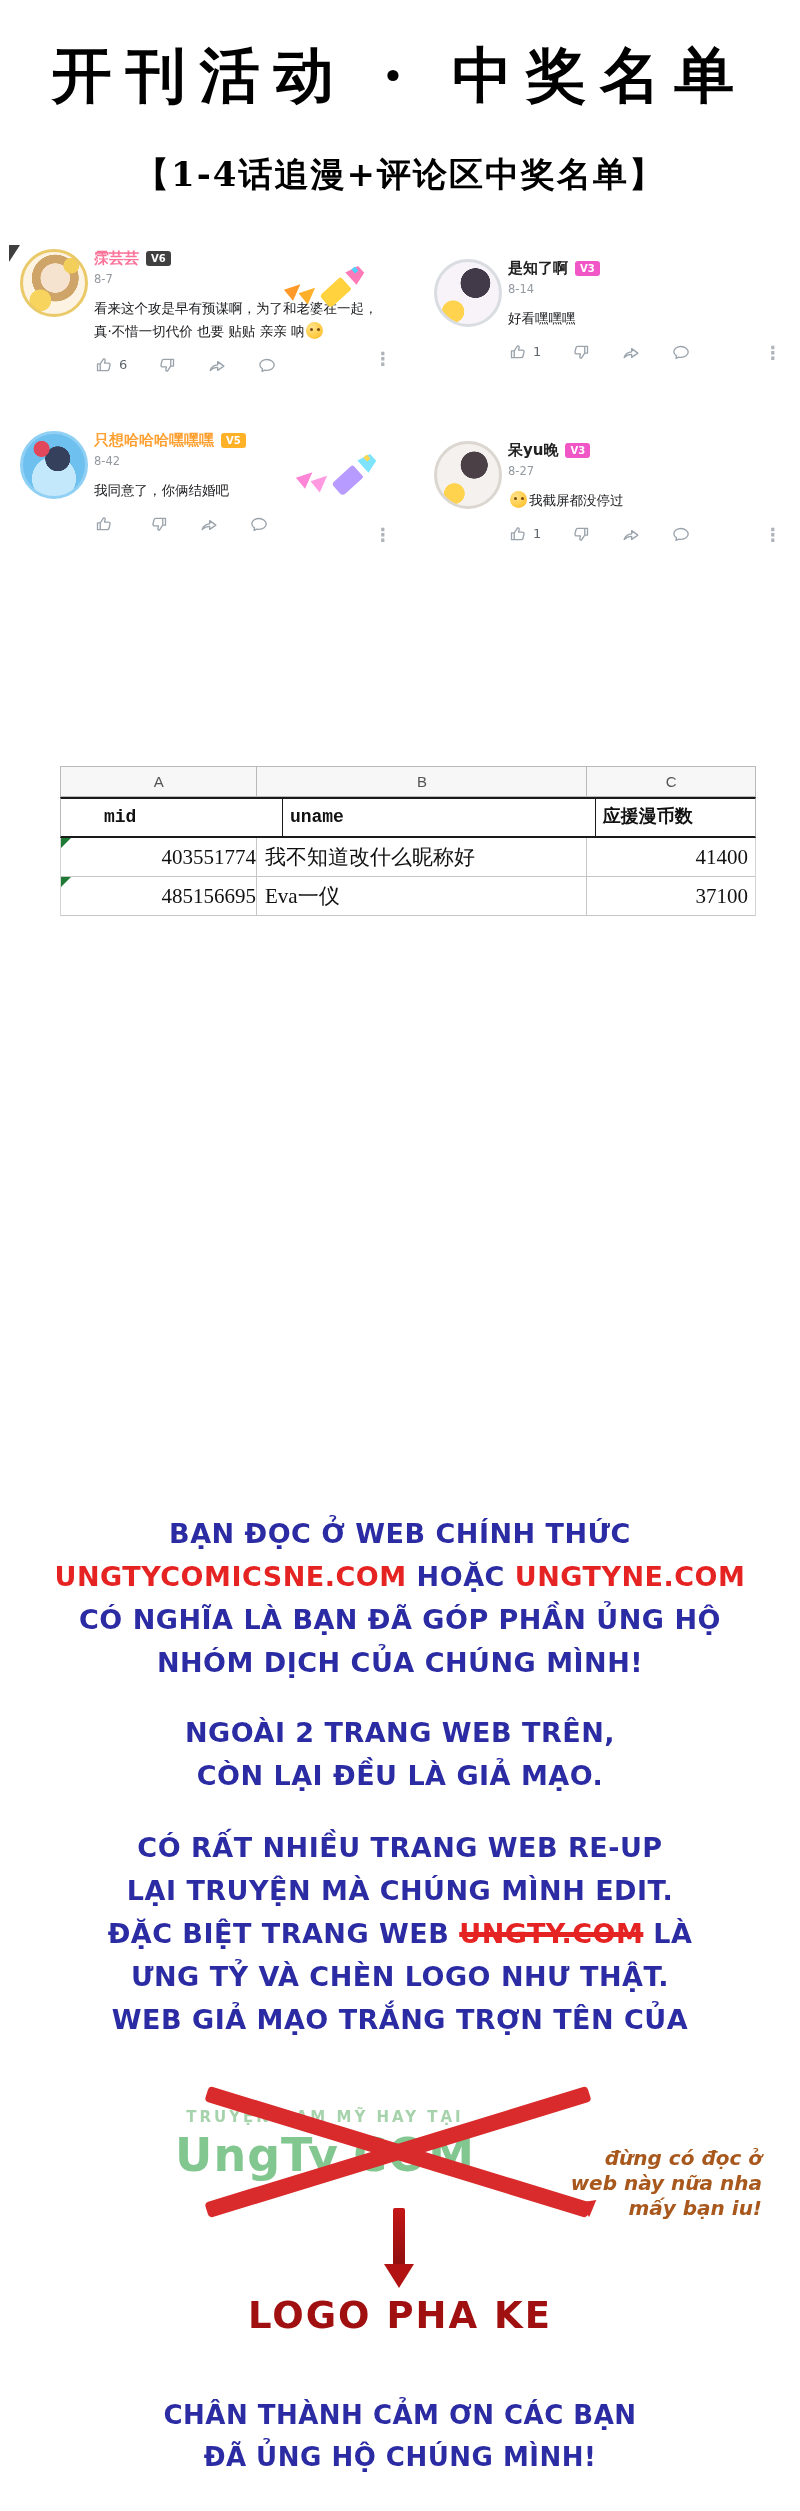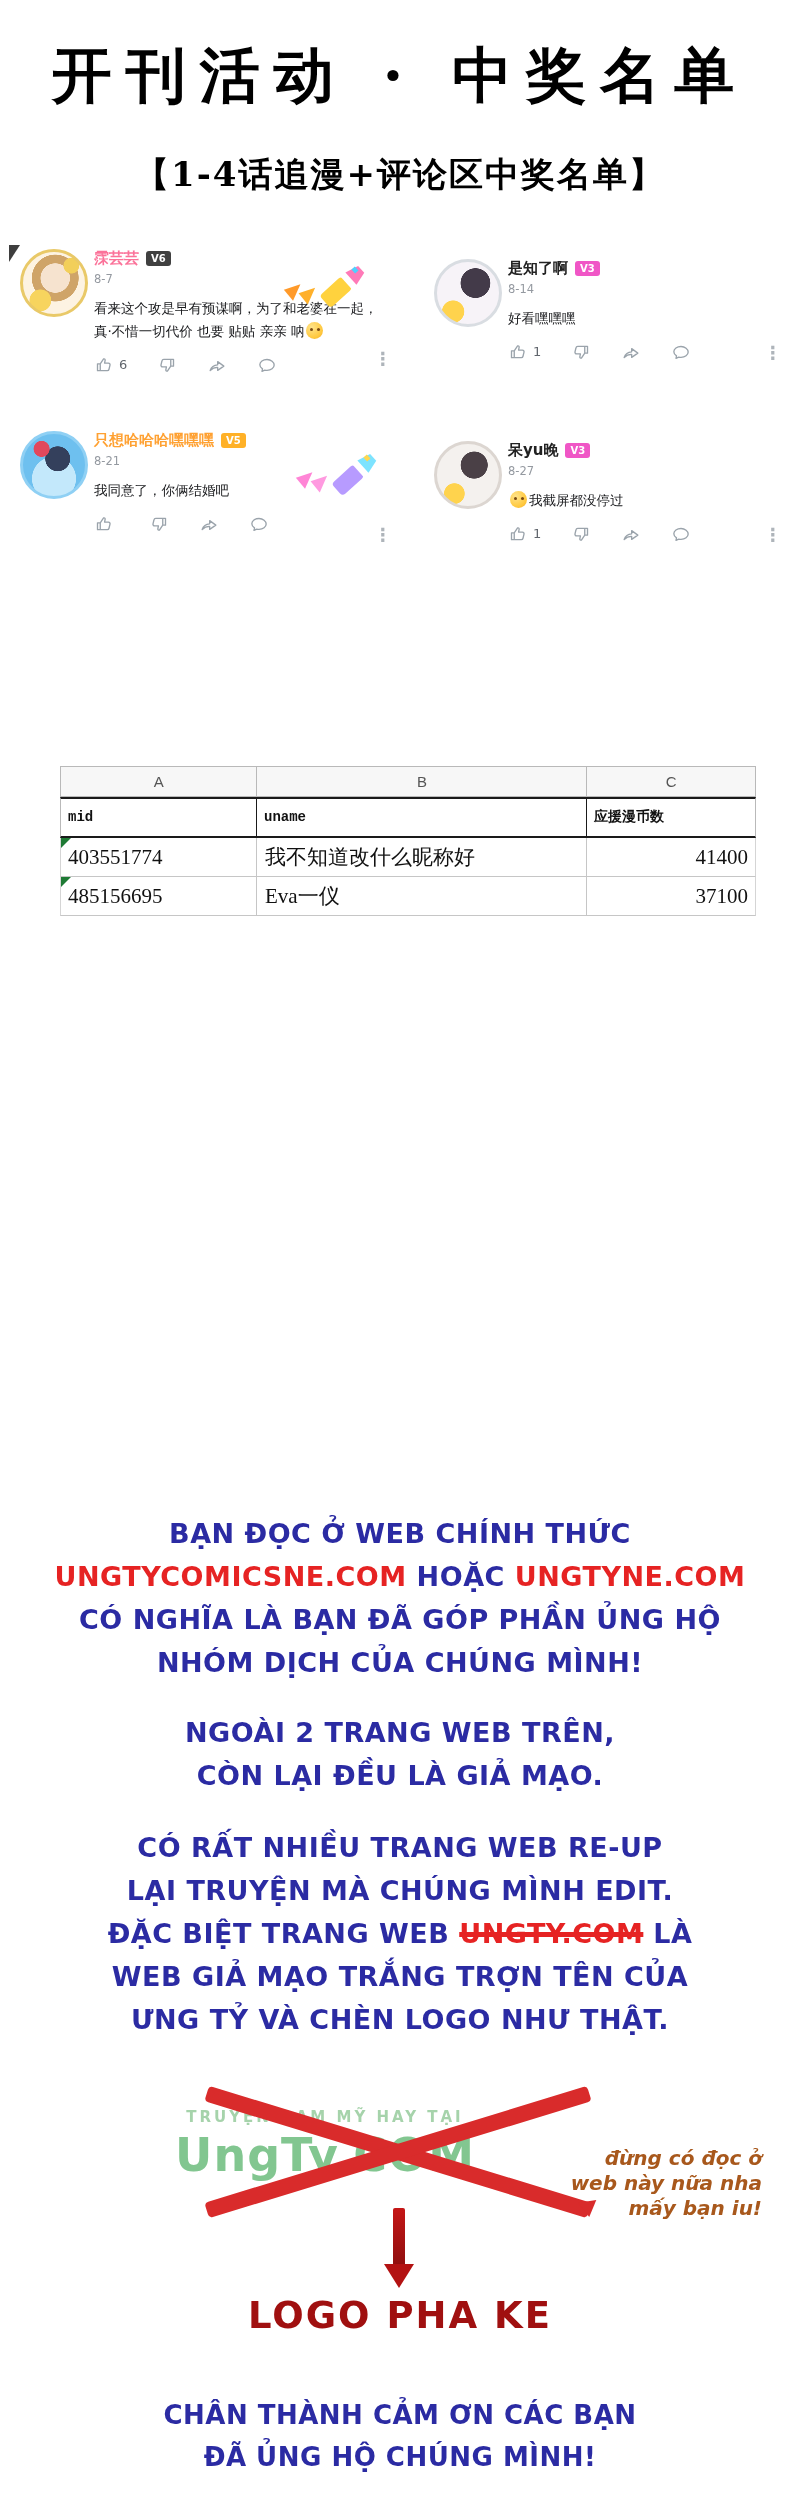--- a/index.html
+++ b/index.html
@@ -60,27 +60,27 @@
   .sheet { position:absolute; left:60px; top:766px; width:696px; font-family:"Liberation Serif", serif; }
   .sh-row { display:flex; }
   .sh-letters { height:29px; line-height:29px; background:#f7f7f7; color:#555;
                 font-family:"Liberation Sans", sans-serif; font-size:15px;
                 border:1px solid #b9b9b9; }
   .sh-letters .colA,.sh-letters .colB,.sh-letters .colC { text-align:center; border-right:1px solid #b9b9b9; }
   .sh-letters .colC { border-right:none; }
   .colA { width:196px; } .colB { width:330px; } .colC { width:168px; }
   .sh-header { height:37px; line-height:37px; border-top:2px solid #1a1a1a; border-bottom:2px solid #1a1a1a;
                border-left:1px solid #b9b9b9; border-right:1px solid #b9b9b9;
-               font-family:"Liberation Mono", monospace; font-weight:bold; font-size:14px; }
+               font-family:"Liberation Mono", monospace; font-weight:bold; font-size:18px;padding-left:36px; }
   .sh-header .colA,.sh-header .colB { border-right:1px solid #1a1a1a; padding-left:7px; box-sizing:border-box; }
   .sh-header .colC { padding-left:7px; box-sizing:border-box; }
   .sh-data { height:38px; line-height:38px; font-size:21px; border-bottom:1px solid #c6c6c6;
              border-left:1px solid #d5d5d5; border-right:1px solid #d5d5d5; }
   .sh-data .colA,.sh-data .colB { border-right:1px solid #c6c6c6; box-sizing:border-box; }
-  .sh-data .colA { padding-left:7px; position:relative; }
+  .sh-data .colA { padding-left:7px; position:relative;text-align:right; }
   .sh-data .colA::before { content:""; position:absolute; left:0; top:0;
                            border:5px solid rgba(0,0,0,0); border-top-color:#1e7a34; border-left-color:#1e7a34; }
   .sh-data .colB { padding-left:8px; }
   .sh-data .colC { text-align:right; padding-right:7px; box-sizing:border-box; }
 
   
   .notice { position:absolute; top:1006px; left:0; width:100%; text-align:center;
             font-family:"DejaVu Serif", serif; font-weight:bold; font-size:29px; color:#000; }
   .notice div { height:62px; line-height:62px; white-space:nowrap; }
 
@@ -221,21 +221,21 @@
         <rect x="71" y="21" width="7" height="18" fill="#ffffff"></rect>
         <polygon points="78,21 93,25 93,35 78,39" fill="#7de3ff"></polygon>
         <rect x="85" y="23" width="5" height="6" fill="#ffd84f"></rect>
       </g>
     </svg>
     <div class="c-main">
       <div class="c-namerow">
         <span class="c-name" style="color: rgb(255, 161, 50);">只想哈哈哈嘿嘿嘿</span>
         <span class="c-badge" style="background: rgb(255, 177, 39);">V5</span>
       </div>
-      <div class="c-date">8-21</div>
+      <div class="c-date">8-42</div>
       <div class="c-text"><span>我同意了，你俩结婚吧</span></div>
       <div class="c-actions">
         <span class="act">
           <svg class="ic" viewBox="0 0 24 24">
               <path d="M7.5 10.6l4-6c.9-.2 1.9.4 1.9 1.5l-.7 3.7h4.7c1.2 0 2.1 1.1 1.8 2.3l-1.2 5c-.2 1-1.1 1.7-2.1 1.7H7.5M7.5 10.6H4.2v8.2h3.3z"></path>
             </svg>
           <span class="cnt"></span>
         </span>
         <span class="act">
           <svg class="ic flip" viewBox="0 0 24 24">
@@ -331,22 +331,22 @@
     <div>NGOÀI 2 TRANG WEB TRÊN,</div>
     <div>CÒN LẠI ĐỀU LÀ GIẢ MẠO.</div>
     <div class="vgap2"></div>
     <div>CÓ RẤT NHIỀU TRANG WEB RE-UP</div>
     <div>LẠI TRUYỆN MÀ CHÚNG MÌNH EDIT.</div>
     <div>
       <span>ĐẶC BIỆT TRANG WEB</span><span> </span>
       <span class="strike">UNGTY.COM</span><span> </span>
       <span>LÀ</span>
     </div>
+    <div>ƯNG TỶ VÀ CHÈN LOGO NHƯ THẬT.</div>
     <div>WEB GIẢ MẠO TRẮNG TRỢN TÊN CỦA</div>
-    <div>ƯNG TỶ VÀ CHÈN LOGO NHƯ THẬT.</div>
   </div>
 
   <div class="logo-wrap">
     <div class="logo-tagline">TRUYỆN ĐAM MỸ HAY TẠI</div>
     <div class="logo-site">UngTy.COM</div>
     <div class="xbar x1"></div>
     <div class="xbar x2"></div>
     <div class="xtip"></div>
     <div class="note">
       <div>đừng có đọc ở</div>

